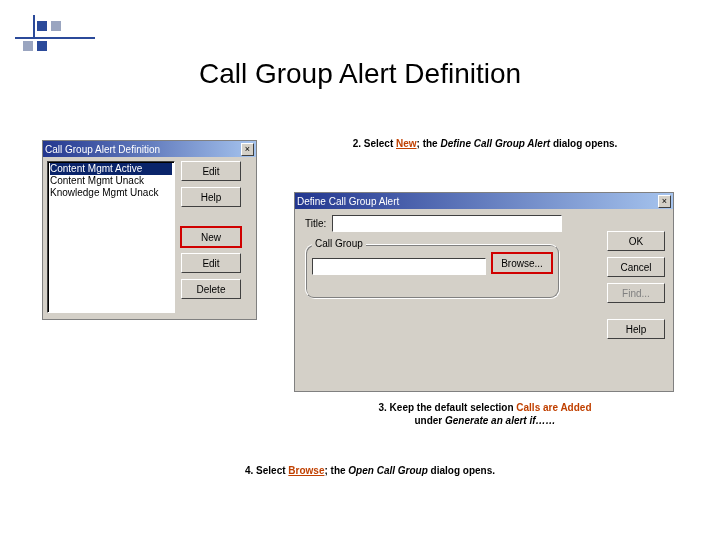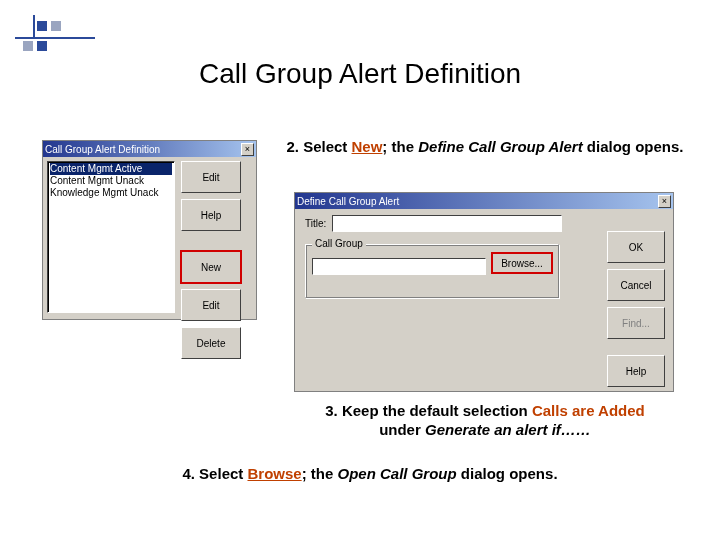--- a/index.html
+++ b/index.html
@@ -68,39 +68,39 @@
     border-top-color:#404040; border-left-color:#404040;
     border-right-color:#fff; border-bottom-color:#fff;
     box-shadow: inset 1px 1px 0 #000;
     font-size:10px;
     line-height:12px;
     padding:1px 2px;
     overflow:hidden;
   }
   .listbox .sel { background:#0a246a; color:#fff; }
   .winbtn {
-    height:32px;
+    height:20px;
     background:#d4d0c8;
     border:1px solid #fff;
     border-right-color:#404040; border-bottom-color:#404040;
     font-size:10px;
     display:flex; align-items:center; justify-content:center;
     margin-bottom:6px;
   }
   .redbox { outline:2px solid #d00000; outline-offset:-1px; }
 
   .dlg1 { top:140px; left:42px; width:215px; height:180px; }
   .dlg1 .body { display:flex; gap:6px; }
   .dlg1 .listbox { width:128px; height:152px; }
   .dlg1 .btns { width:60px; }
 
   
   .instr {
     position:absolute;
-    font-size:15px;
+    font-size:10px;
     line-height:1.25;
     font-family: Verdana, Arial, sans-serif;
     text-align:center;
     width:420px;
   }
   .instr .u { text-decoration: underline; color:#c04000; font-weight:bold; }
   .instr .em { font-style: italic; }
   .instr .cadd { color:#c04000; font-weight:bold; }
   .instr b { font-weight:bold; }
 
@@ -199,21 +199,21 @@
 <div class="dlg dlg2">
   <div class="titlebar">
     <span class="t">Define Call Group Alert</span>
     <span class="x">×</span>
   </div>
   <div class="body">
     <div class="row">
       <span>Title:</span>
       <div class="txtin" style="max-width:230px"></div>
     </div>
-    <div class="group" style="width:254px;">
+    <div class="group" style="width:254px;border-radius:9px;">
       <div class="legend">Call Group</div>
       <div class="row">
         <div class="txtin"></div>
         <div class="winbtn browsebtn redbox">Browse...</div>
       </div>
     </div>
     <div class="rcol">
       <div class="winbtn">OK</div>
       <div class="winbtn">Cancel</div>
       <div class="winbtn dis">Find...</div>

